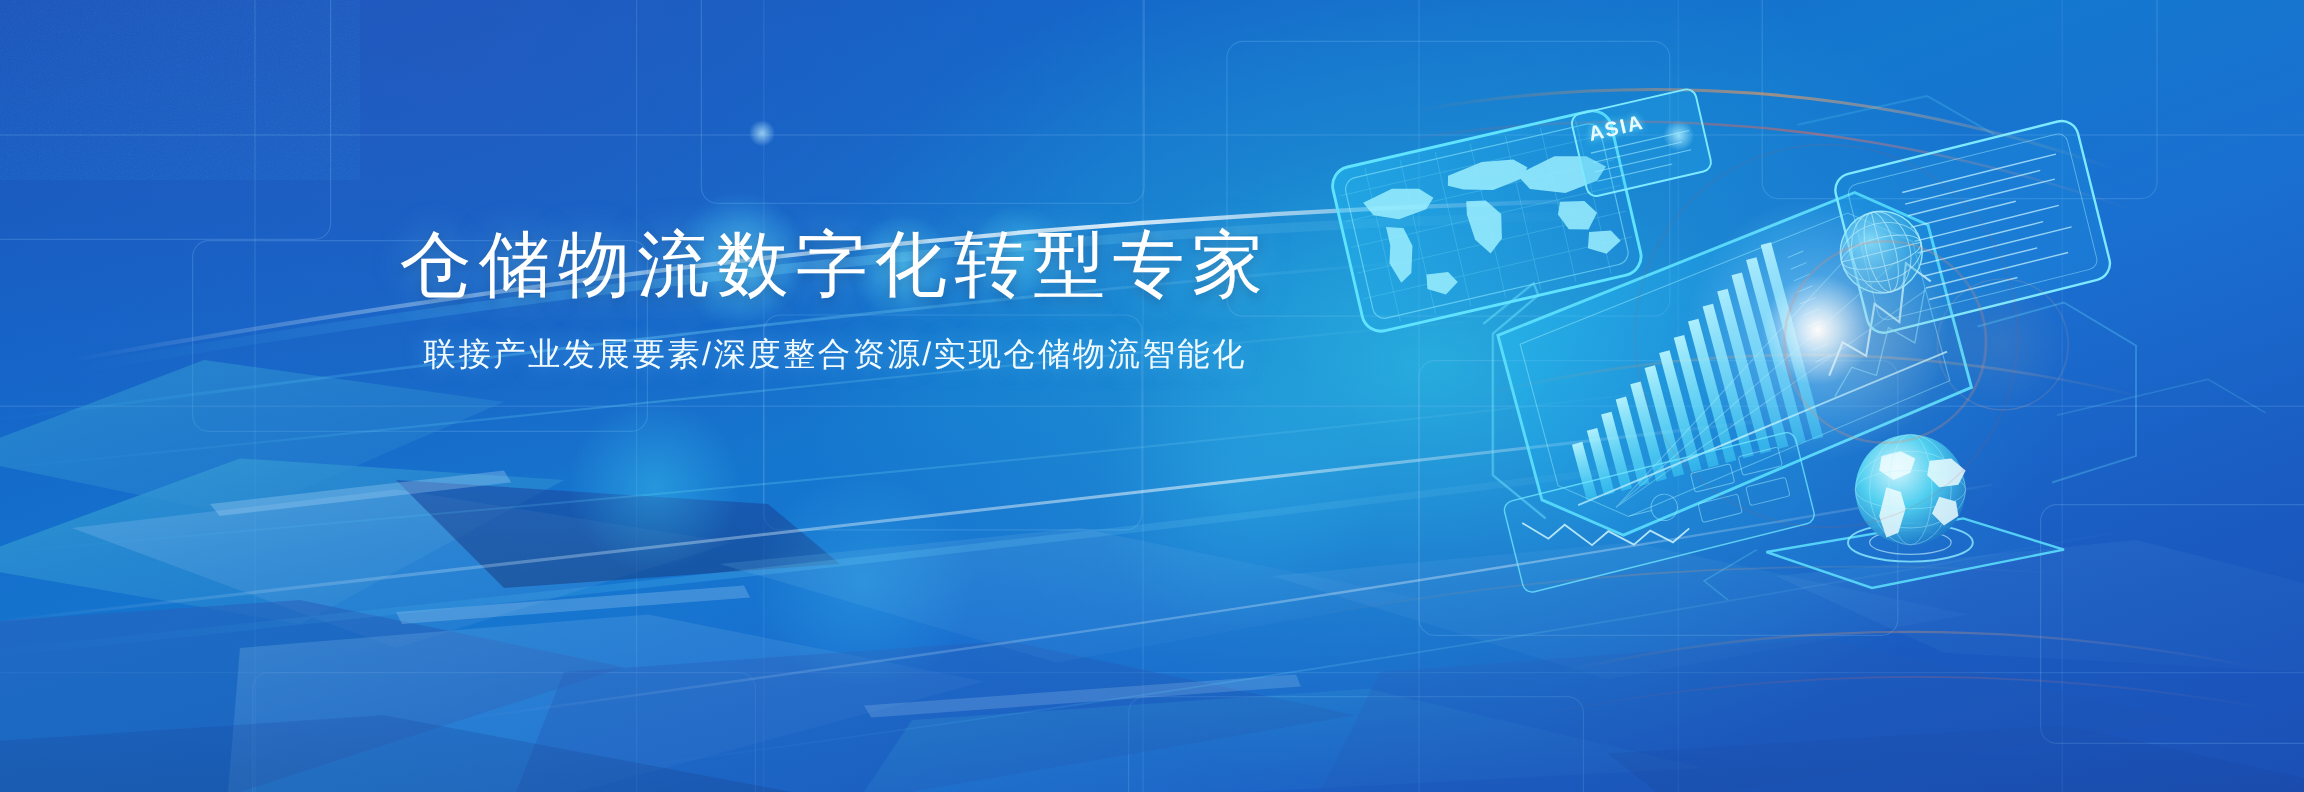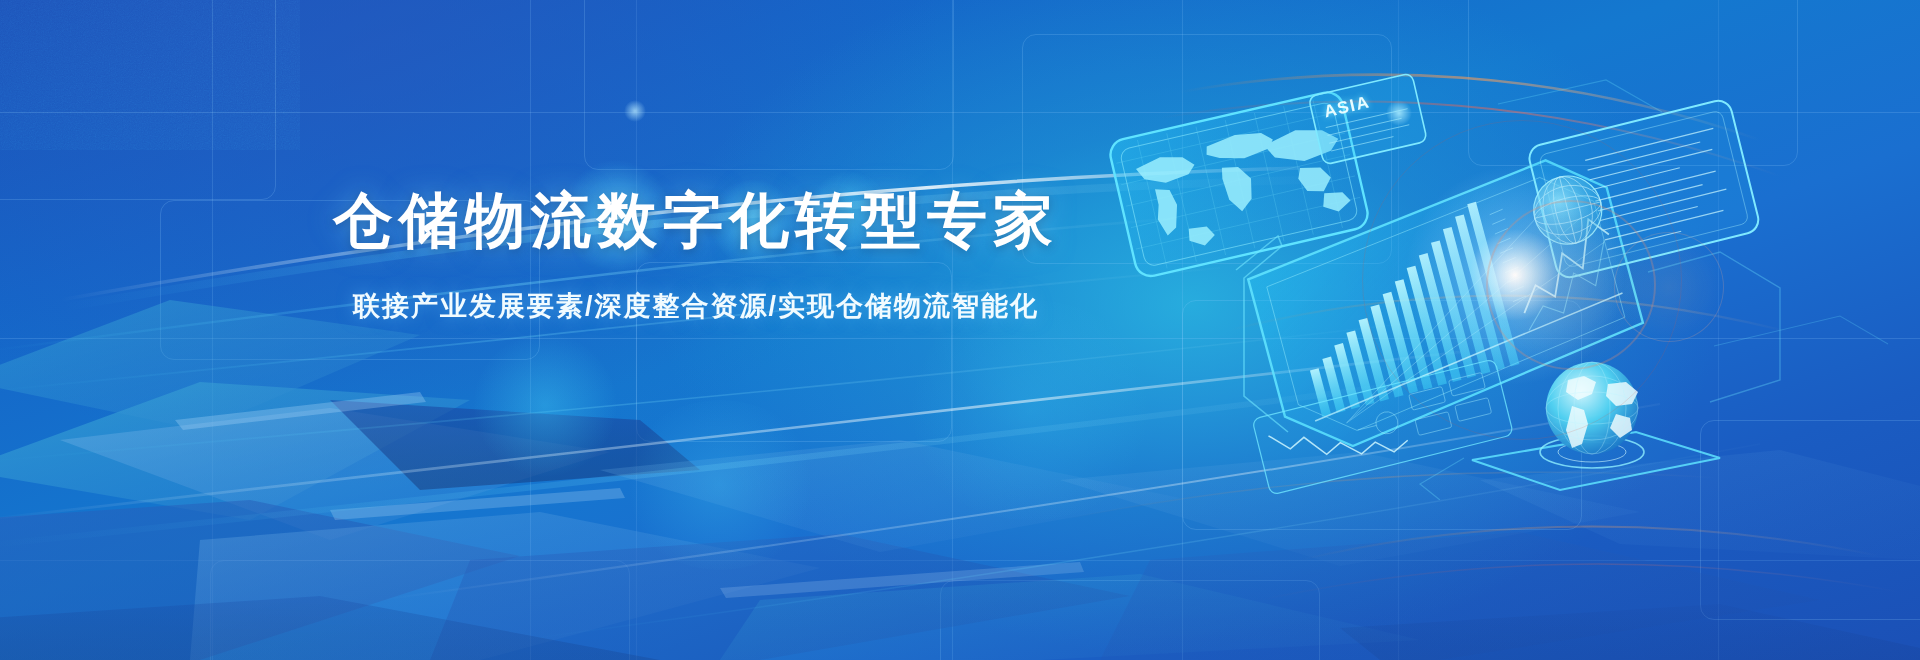--- a/index.html
+++ b/index.html
@@ -35,31 +35,31 @@
   #hud{position:absolute;left:1020px;top:40px;width:900px;height:460px;}
 
   
   #copy{
     position:absolute;left:316px;top:186px;width:760px;
     text-align:center;
   }
   #title{
     margin:0;
     font-size:60px;
-    font-weight:700;
+    font-weight:400;
     letter-spacing:6px;
     color:#ffffff;
     line-height:1.18;
     text-shadow:0 0 26px rgba(120,215,255,.55), 0 2px 10px rgba(6,40,90,.45);
     white-space:nowrap;
   }
   #subtitle{
-    margin:32px 0 0 0;
+    margin:21px 0 0 0;
     font-size:27px;
-    font-weight:700;
+    font-weight:400;
     letter-spacing:2px;
     color:#f1fbff;
     line-height:1.3;
     text-shadow:0 0 16px rgba(100,200,255,.5);
     white-space:nowrap;
   }
 
   
   #grain{
     position:absolute;inset:0;

